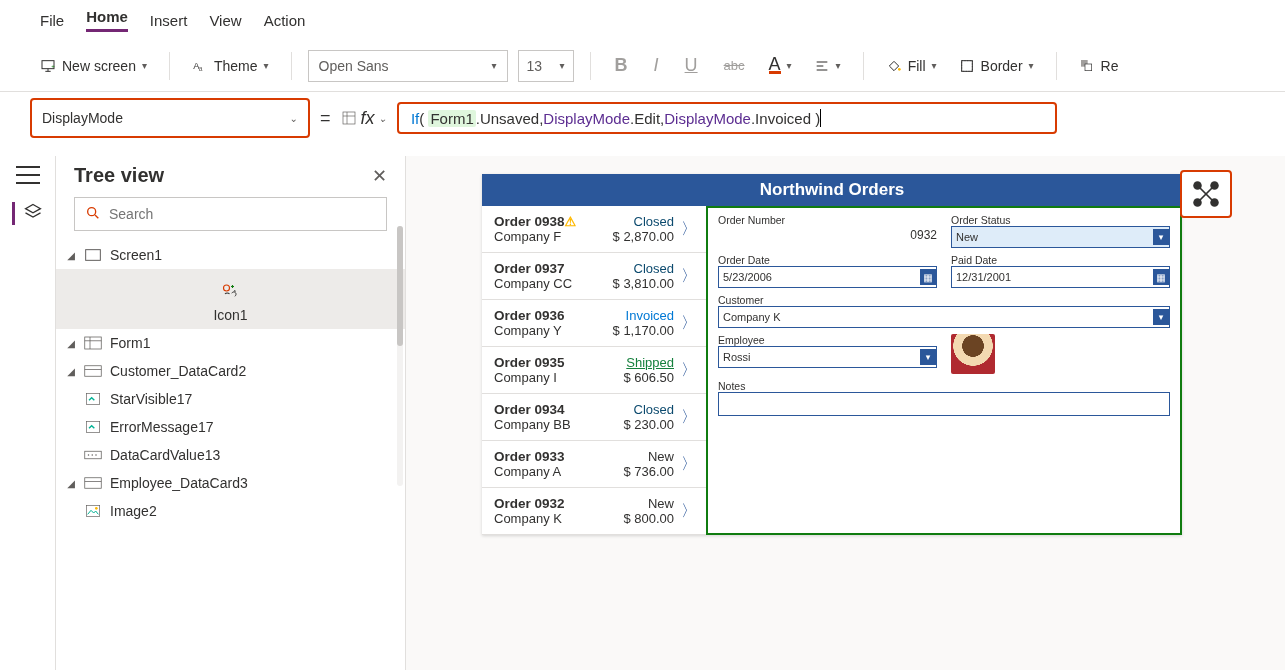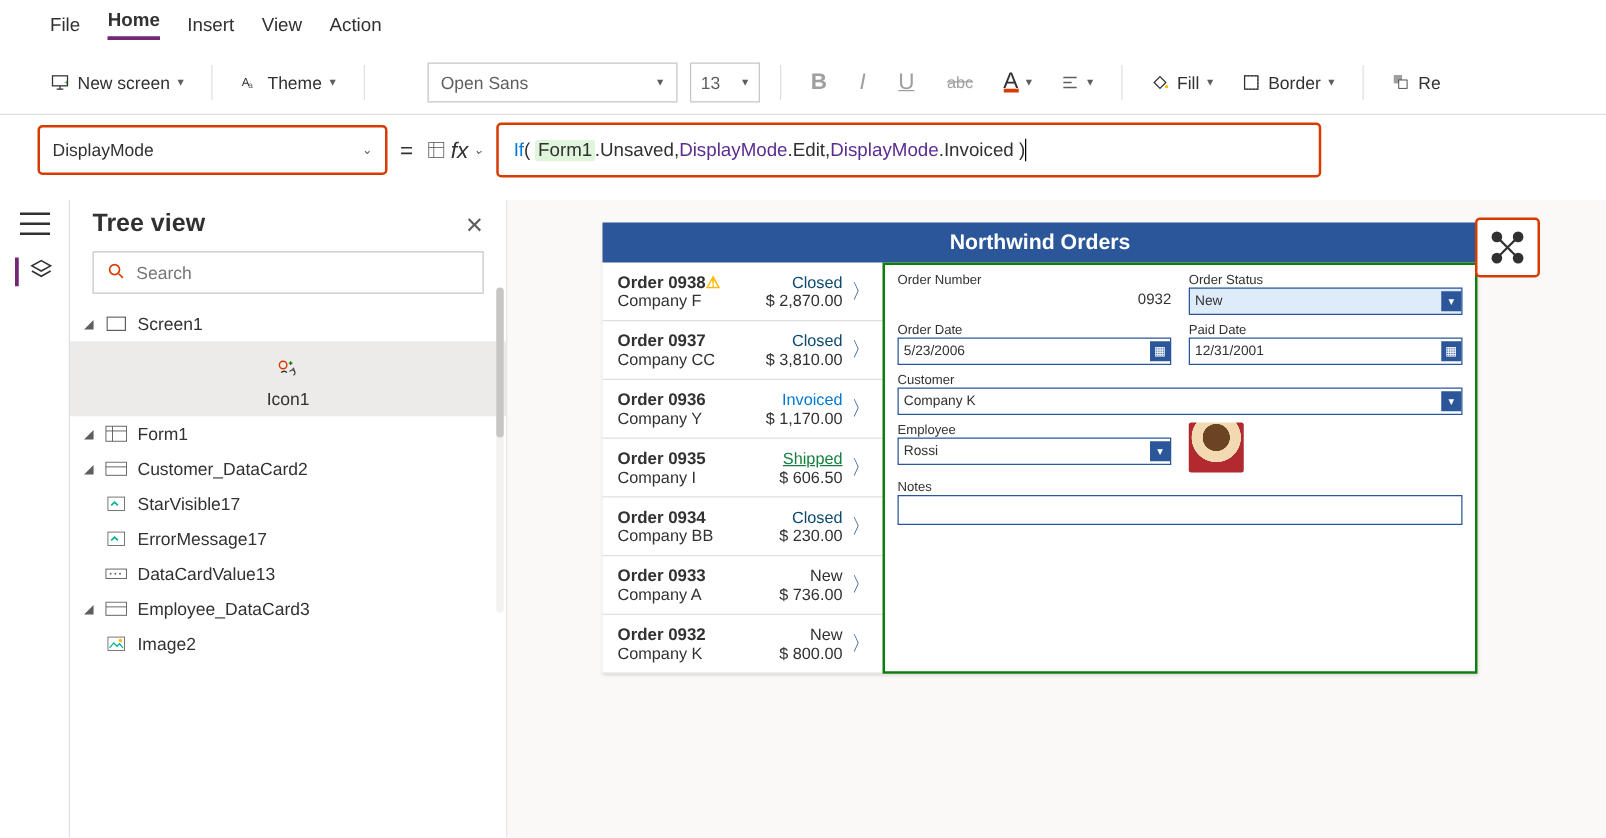--- a/index.html
+++ b/index.html
@@ -7,32 +7,32 @@
 
 
 .menubar { display: flex; gap: 22px; padding: 8px 40px; font-size: 15px; align-items: center; height: 40px; }
 .menubar .item { cursor: pointer; }
 .menubar .item.active { font-weight: 600; border-bottom: 3px solid #742774; padding-bottom: 4px; }
 
 
 .toolbar { display: flex; align-items: center; gap: 10px; padding: 8px 34px; border-bottom: 1px solid #e1dfdd; height: 52px; }
 .tbtn { display: inline-flex; align-items: center; gap: 6px; padding: 4px 6px; cursor: pointer; font-size: 14px; color: #323130; }
 .tbtn svg { width: 16px; height: 16px; }
-.fontsel { border: 1px solid #c8c6c4; padding: 4px 10px; width: 200px; height: 32px; display: flex; align-items: center; justify-content: space-between; color: #605e5c; margin-left: 34px; }
+.fontsel { border: 1px solid #c8c6c4; padding: 4px 10px; width: 200px; height: 32px; display: flex; align-items: center; justify-content: space-between; color: #605e5c; }
 .sizesel { border: 1px solid #c8c6c4; padding: 4px 8px; width: 56px; height: 32px; display: flex; align-items: center; justify-content: space-between; color: #605e5c; }
 .sep { width: 1px; height: 28px; background: #e1dfdd; margin: 0 6px; }
 .fmt { font-size: 18px; color: #a19f9d; padding: 2px 8px; cursor: pointer; }
 .chev { font-size: 10px; color: #605e5c; }
 
 
 .formulabar { display: flex; align-items: center; padding: 6px 30px 18px 30px; gap: 10px; }
 .propbox { border: 2px solid #d83b01; border-radius: 4px; padding: 6px 10px; width: 280px; height: 40px; display: flex; align-items: center; justify-content: space-between; background: #fff; }
 .eq { font-size: 18px; color: #323130; }
 .fx { font-style: italic; font-family: serif; font-size: 18px; display: inline-flex; align-items: center; gap: 4px; }
-.formulabox { border: 2px solid #d83b01; border-radius: 4px; padding: 8px 12px; flex: 0 0 660px; height: 44px; display: flex; align-items: center; font-family: Consolas, monospace; font-size: 15px; background: #fff; }
+.formulabox { border: 2px solid #d83b01; border-radius: 4px; padding: 8px 12px; flex: 0 0 660px; height: 32px; display: flex; align-items: center; font-family: Consolas, monospace; font-size: 15px; background: #fff; }
 .tok-fn { color: #0078d4; }
 .tok-id { background: #dff6dd; border-radius: 2px; padding: 0 2px; }
 .tok-txt { color: #323130; }
 .tok-enum { color: #5c2d91; }
 .cursor { display:inline-block; width:1px; height:18px; background:#000; vertical-align:middle; }
 
 
 .main { display: flex; height: calc(670px - 40px - 52px - 64px); }
 .leftrail { width: 56px; border-right: 1px solid #e1dfdd; display:flex; flex-direction:column; align-items:center; padding-top:10px; gap:18px; }
 .leftrail .railbtn { width:24px; height:18px; cursor:pointer; display:flex; flex-direction:column; justify-content:space-between; }

